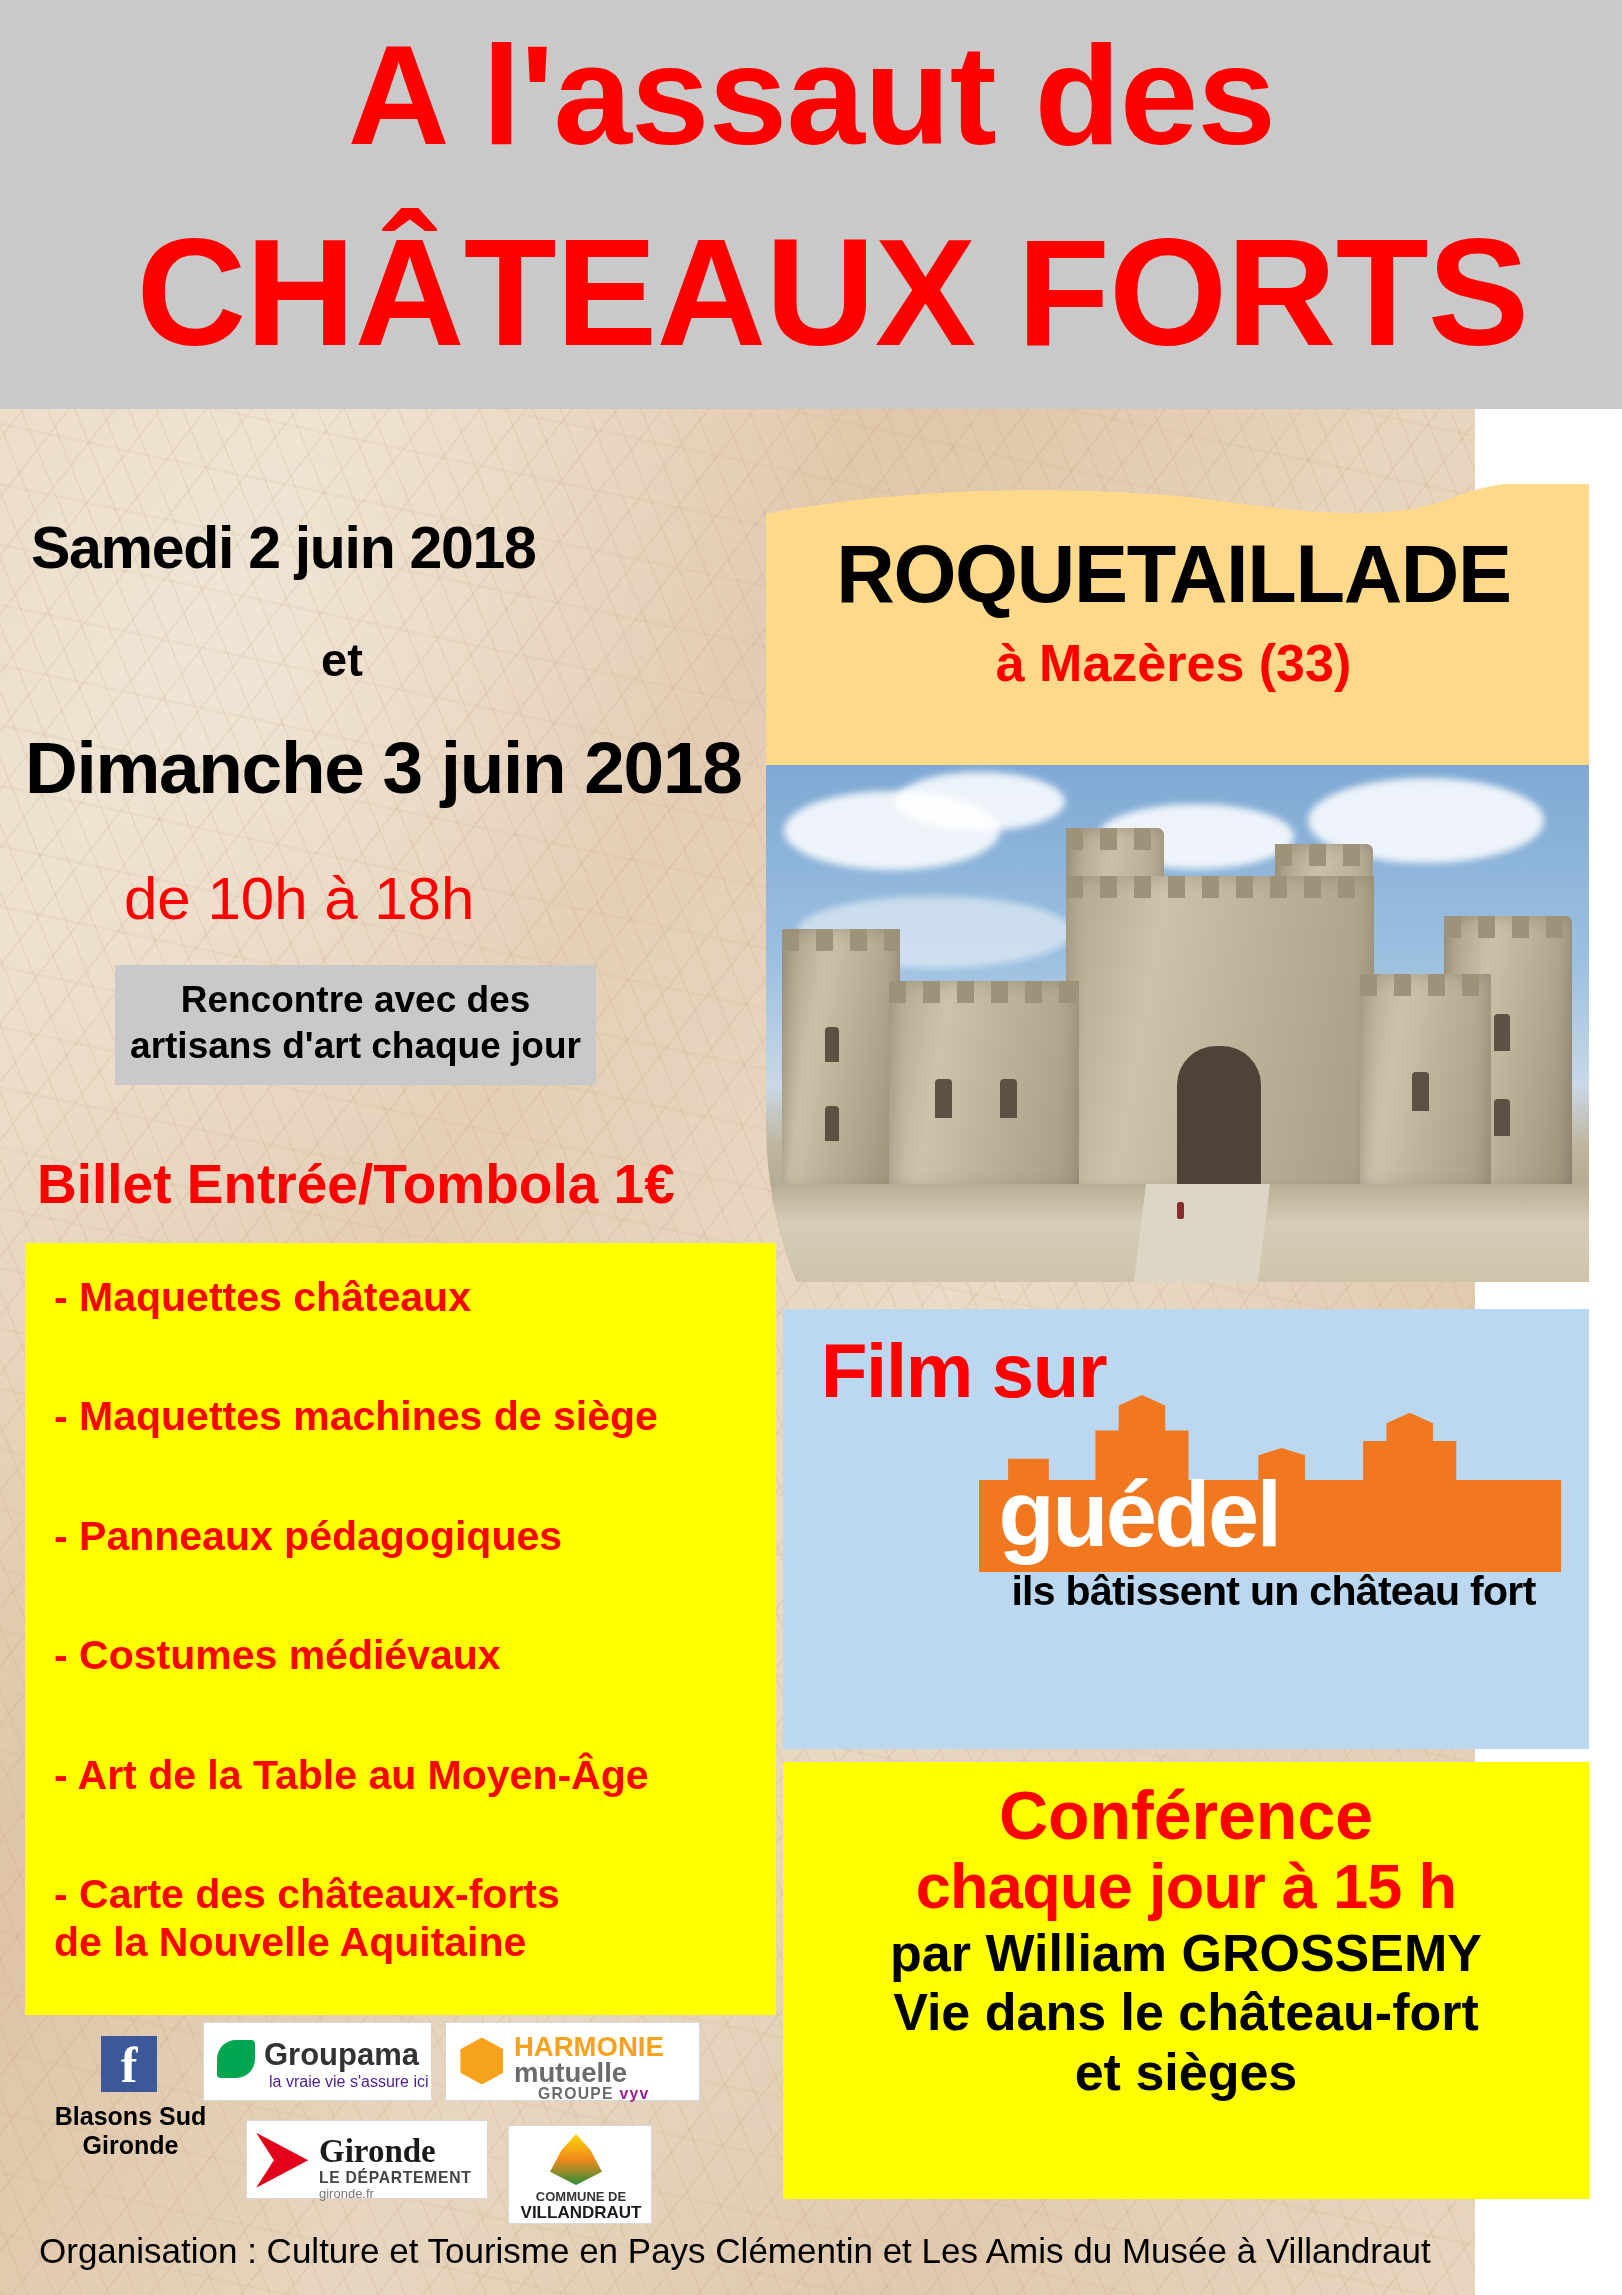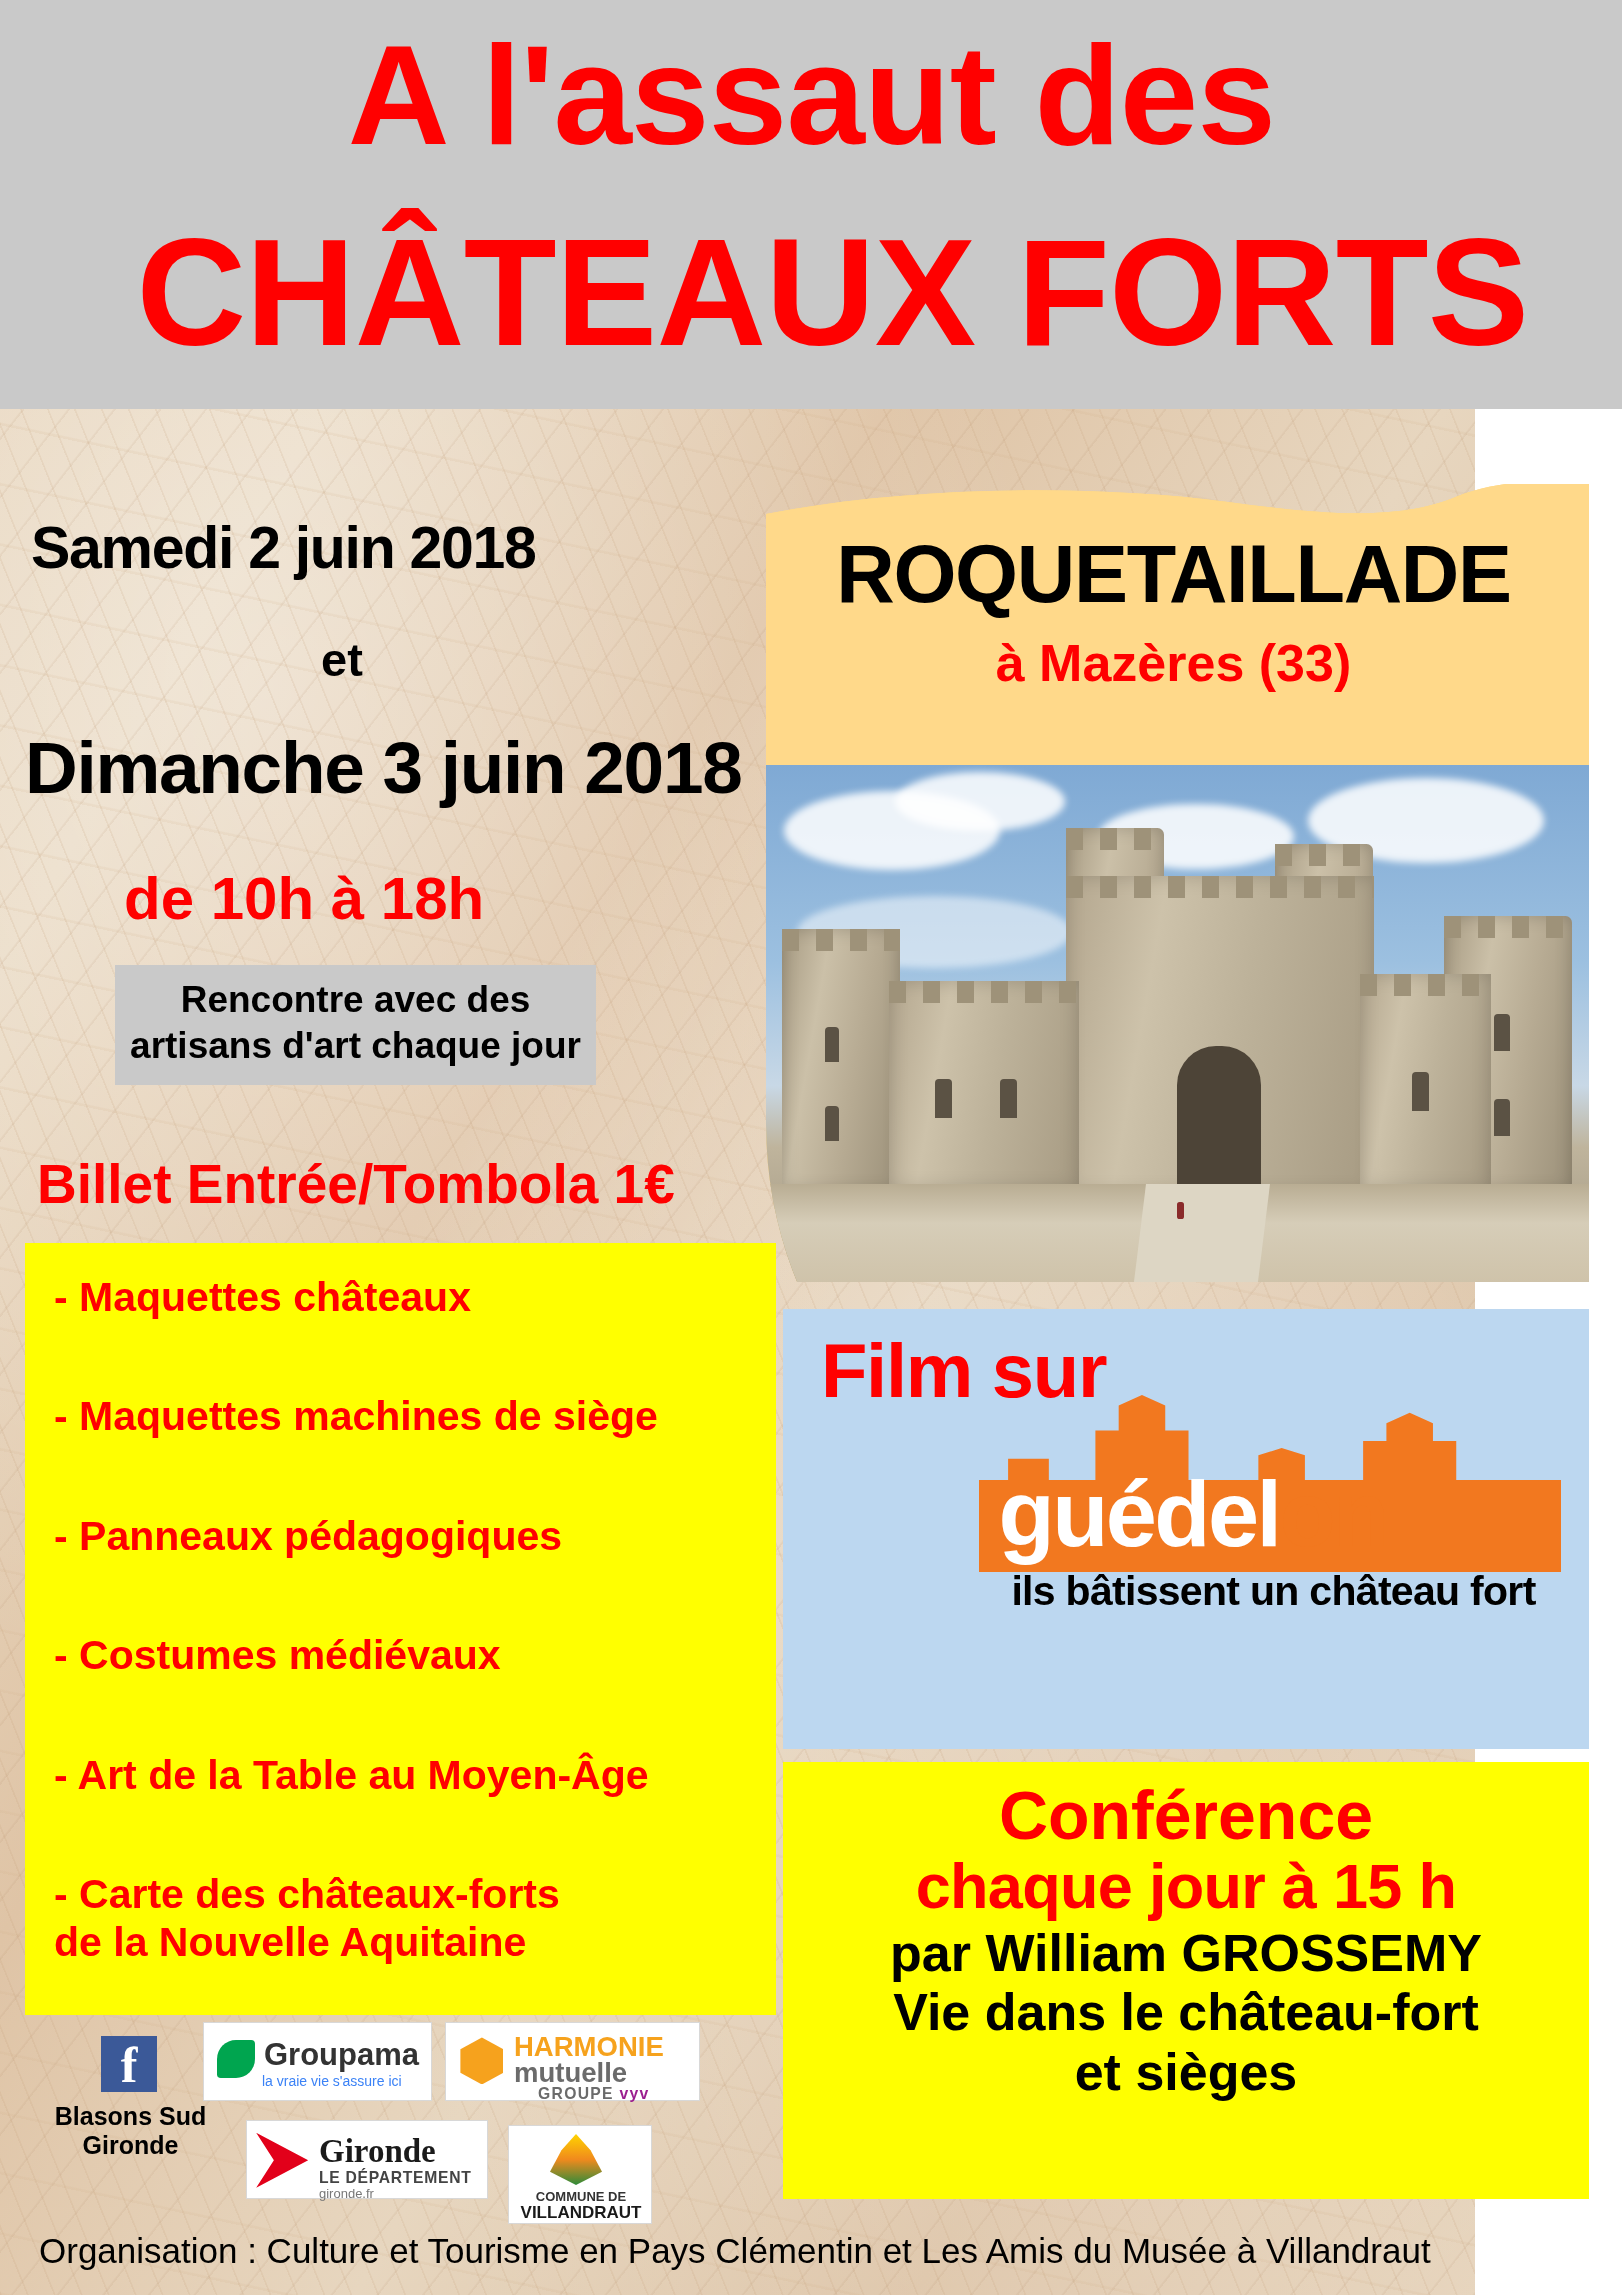--- a/index.html
+++ b/index.html
@@ -95,21 +95,21 @@
     font-size: 73px;
     font-weight: bold;
     color: #000000;
     letter-spacing: -1.3px;
   }
   .hours {
     position: absolute;
     left: 124px;
     top: 864px;
     font-size: 60px;
-    font-weight: bold;
+    font-weight: normal;
     color: #ff0000;
     text-align: center;
   }
   .artisans {
     position: absolute;
     left: 115px;
     top: 965px;
     width: 481px;
     background: #c9c9c9;
     color: #000000;
@@ -411,21 +411,21 @@
   }
   .groupama .leaf {
     position: absolute; left: 13px; top: 17px; width: 38px; height: 38px;
     background: #00a54f;
     border-radius: 50% 10% 50% 10%;
   }
   .groupama .name {
     position: absolute; left: 60px; top: 14.4px; font-size: 31px; font-weight: bold; color: #333333;
   }
   .groupama .slogan {
-    position: absolute; left: 58px; top: 50px; font-size: 14px; color: #3b82f6;
+    position: absolute; left: 65px; top: 50px; font-size: 16px; color: #4c1d95;
   }
   .harmonie {
     left: 406px; top: 0; width: 255px; height: 79px;
   }
   .harmonie .hex {
     position: absolute; left: 14.4px; top: 14.4px; width: 43px; height: 47px;
     background: #f6a21d;
     -webkit-clip-path: polygon(50% 0%, 100% 25%, 100% 75%, 50% 100%, 0% 75%, 0% 25%);
     clip-path: polygon(50% 0%, 100% 25%, 100% 75%, 50% 100%, 0% 75%, 0% 25%);
   }

